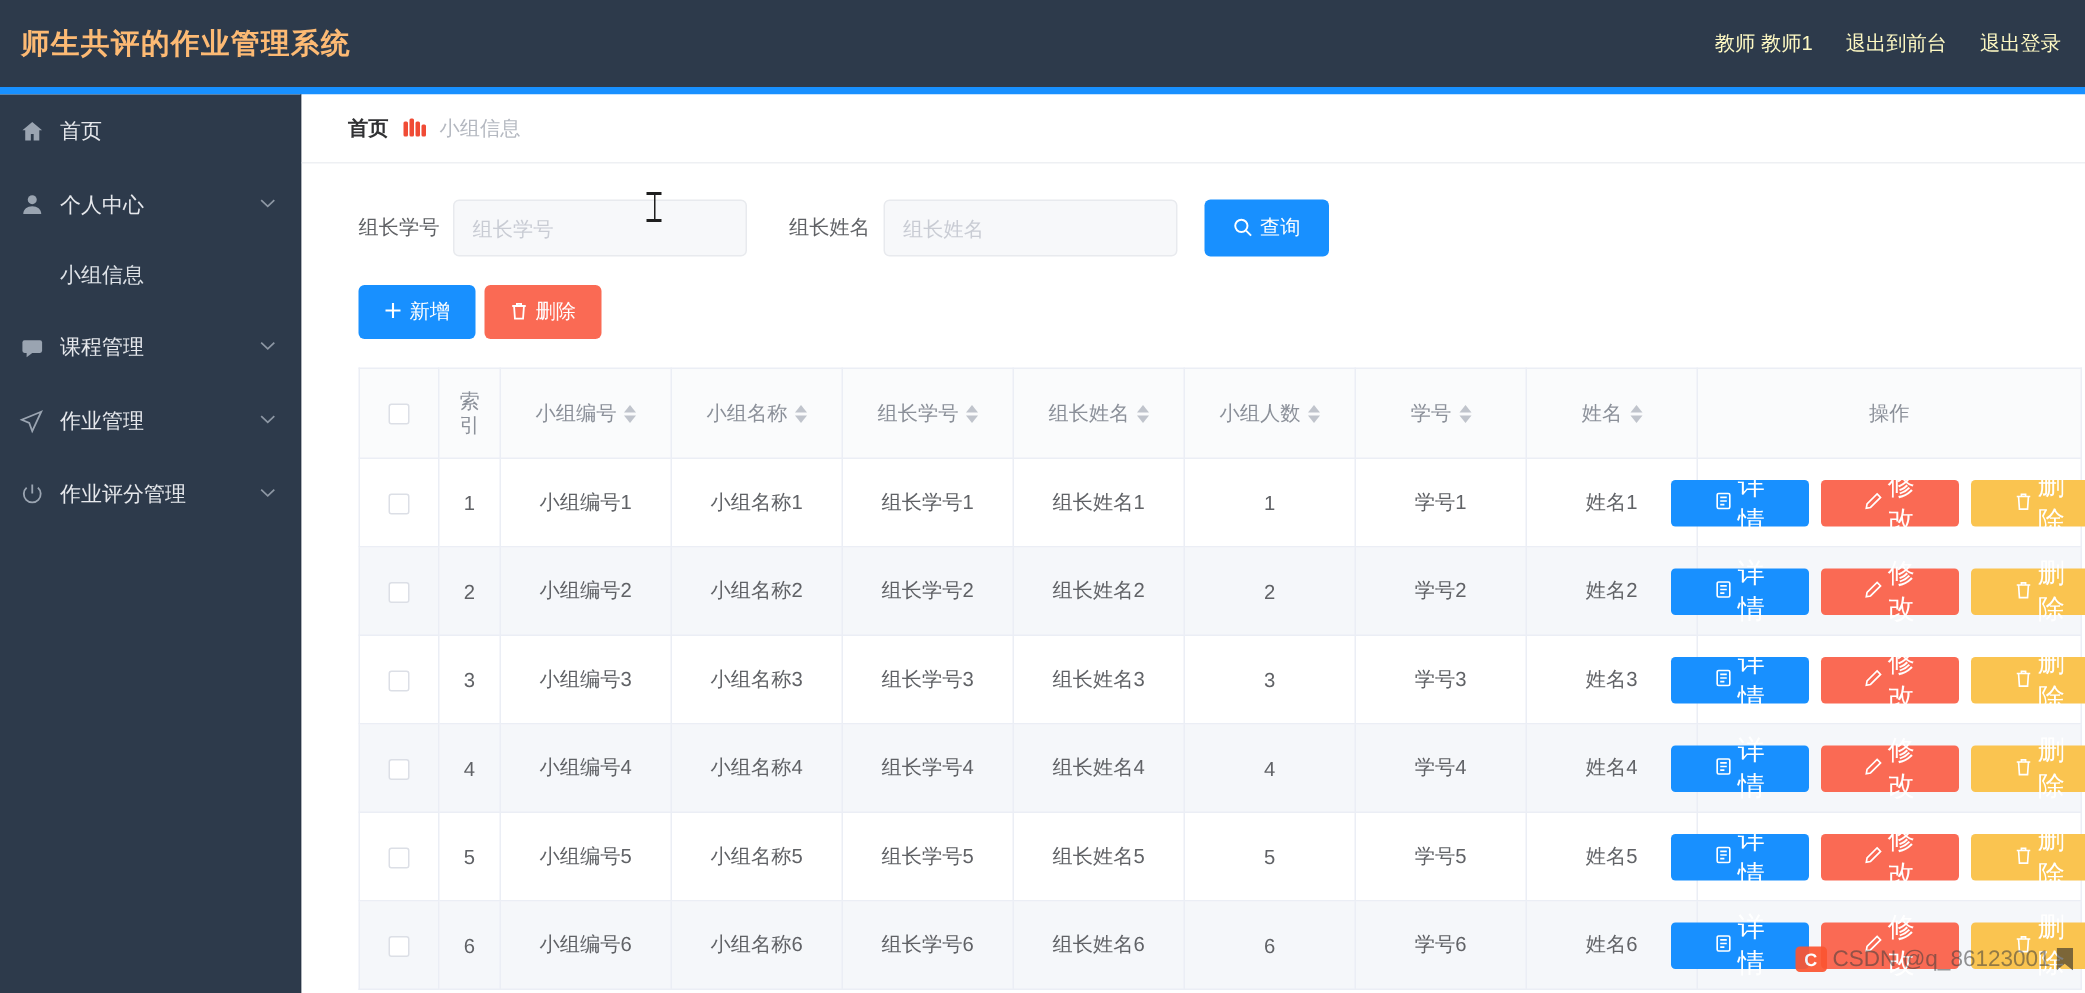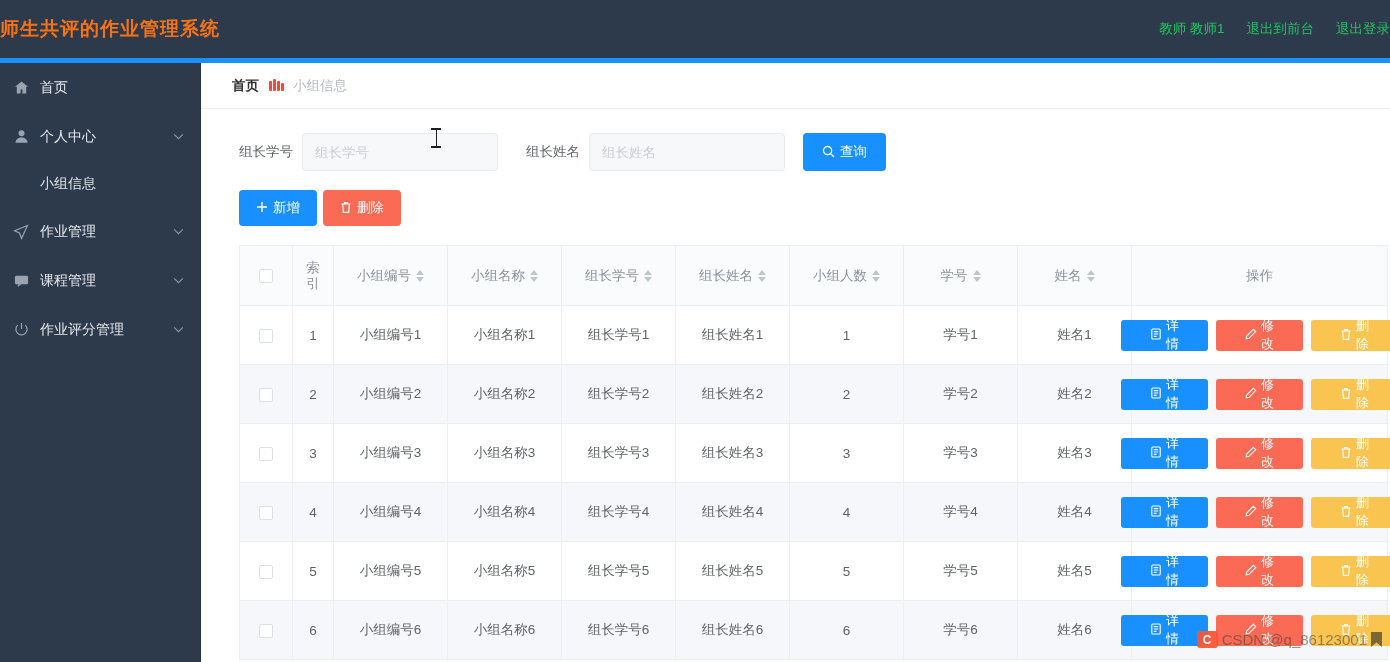--- a/index.html
+++ b/index.html
@@ -10,26 +10,26 @@
     background: #fff;
   }
 
   
   .topbar {
     position: absolute; top: 0; left: 0; width: 1390px; height: 58px;
     background: #2d3a4b;
     display: flex; align-items: center; justify-content: space-between;
   }
   .brand {
-    color: #f97316; font-size: 19px; font-weight: bold;
-    letter-spacing: 1px; 
+    color: #fdba74; font-size: 19px; font-weight: bold;
+    letter-spacing: 1px; padding-left: 14px;
   }
   .topbar-right {
     display: flex; align-items: center; gap: 22px;
-    padding-right: 0px; color: #22c55e; font-size: 13.5px;
+    padding-right: 16px; color: #fef9c3; font-size: 13.5px;
     white-space: nowrap;
   }
   .topbar-right > span { cursor: pointer; }
   .accent-stripe {
     position: absolute; top: 58px; left: 0; width: 1390px; height: 5px;
     background: #1890ff;
   }
 
   
   .sidebar {
@@ -141,21 +141,21 @@
   }
   .sorter b.up { border-bottom: 5px solid #c0c4cc; }
   .sorter b.down { border-top: 5px solid #c0c4cc; }
   .cbx {
     width: 14px; height: 14px; border: 1px solid #dcdfe6;
     border-radius: 2px; background: #fff; display: inline-block;
     cursor: pointer; vertical-align: middle;
   }
   .ops { display: flex; align-items: center; justify-content: center; gap: 8px; }
   .btn-op {
-    height: 31px; padding: 0 29px; border-radius: 3px; font-size: 13px;
+    height: 31px; padding: 0 29px; border-radius: 3px; font-size: 18px;
     gap: 4px;
   }
   .btn-detail { background: #1890ff; }
   .btn-edit { background: #fa6a54; }
   .btn-remove { background: #fac450; }
   .ico { display: inline-block; line-height: 1; font-size: 13px; }
 
   
   col.c-cb { width: 53px; }
   col.c-idx { width: 41px; }
@@ -243,40 +243,40 @@
     </span>
   </div>
 
 
   <div class="sub-item">
     <span>小组信息</span>
   </div>
 
   <div class="menu-item">
     <span class="mi-icon">
-      <svg width="16" height="16" viewBox="0 0 16 16" fill="none" stroke="#9aa4b1" stroke-width="1.2">
-          <path d="M14.5 1.5 1.5 6.8l5 2.2 2 5.5z"></path>
-        </svg>
-    </span>
-    <span class="mi-label">作业管理</span>
+      <svg width="15" height="14" viewBox="0 0 16 14" fill="#9aa4b1">
+          <rect x="1" y="1.5" width="14" height="9" rx="1.5"></rect>
+          <path d="M4 10.5h4l-4 3z"></path>
+        </svg>
+    </span>
+    <span class="mi-label">课程管理</span>
     <span class="mi-arrow">
       <svg width="11" height="7" viewBox="0 0 12 8" fill="none" stroke="#8d97a4" stroke-width="1.3">
           <path d="M1 1.6 6 6.4l5-4.8"></path>
         </svg>
     </span>
   </div>
 
   <div class="menu-item">
     <span class="mi-icon">
-      <svg width="15" height="14" viewBox="0 0 16 14" fill="#9aa4b1">
-          <rect x="1" y="1.5" width="14" height="9" rx="1.5"></rect>
-          <path d="M4 10.5h4l-4 3z"></path>
-        </svg>
-    </span>
-    <span class="mi-label">课程管理</span>
+      <svg width="16" height="16" viewBox="0 0 16 16" fill="none" stroke="#9aa4b1" stroke-width="1.2">
+          <path d="M14.5 1.5 1.5 6.8l5 2.2 2 5.5z"></path>
+        </svg>
+    </span>
+    <span class="mi-label">作业管理</span>
     <span class="mi-arrow">
       <svg width="11" height="7" viewBox="0 0 12 8" fill="none" stroke="#8d97a4" stroke-width="1.3">
           <path d="M1 1.6 6 6.4l5-4.8"></path>
         </svg>
     </span>
   </div>
 
 
   <div class="menu-item">
     <span class="mi-icon">

